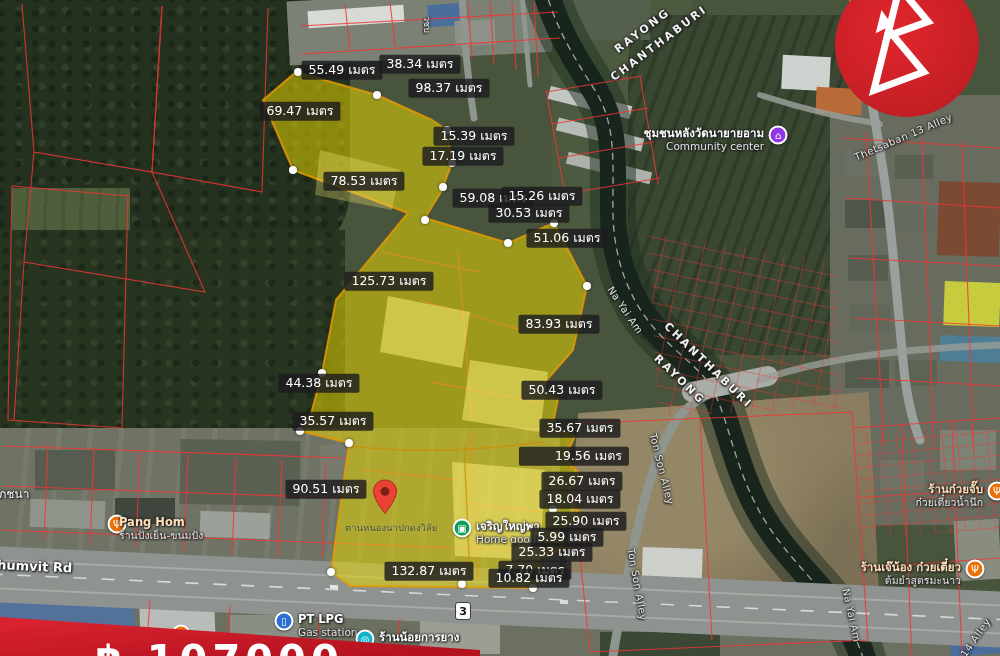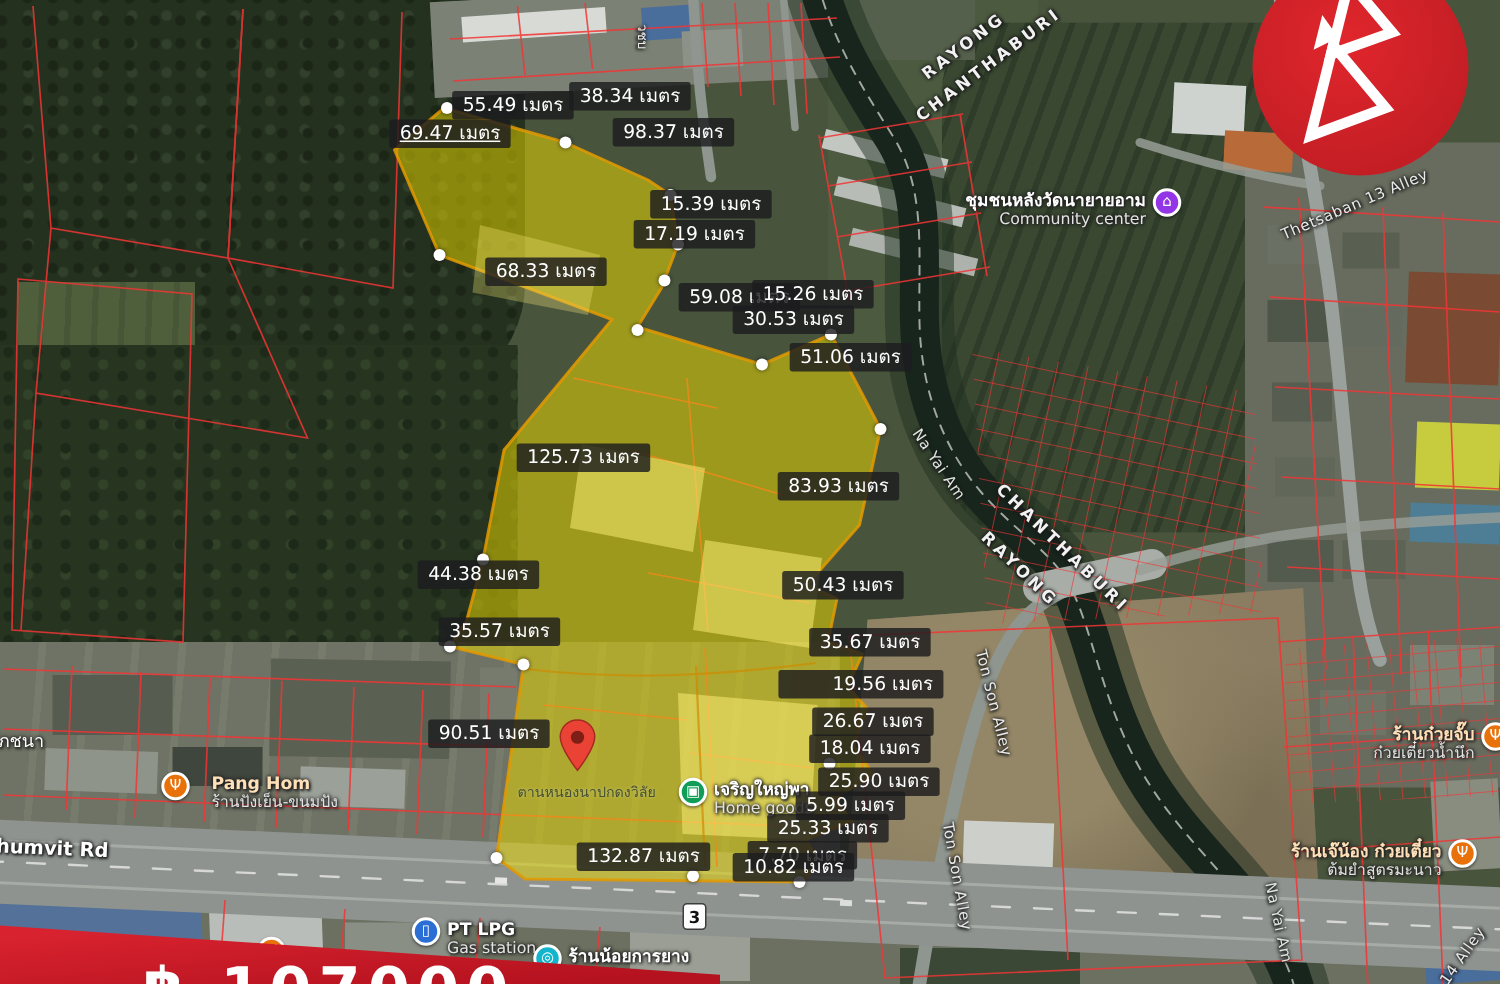--- a/index.html
+++ b/index.html
@@ -261,30 +261,30 @@
   <span class="mlabel" style="left:-8px; top:484px; font-size:12px;">โภชนา</span>
   <span class="mlabel v-lbl" style="left:420px; top:16px;">วชบ</span>
 
   <div id="shield">
     <span>3</span>
   </div>
 
   <div id="measurements">
       <div class="chip" style="left: 342px; top: 70px;">55.49 เมตร</div>
       <div class="chip" style="left: 420px; top: 64px;">38.34 เมตร</div>
-      <div class="chip" style="left: 300px; top: 89px; text-decoration: underline;">69.47 เมตร</div>
+      <div class="chip" style="left: 300px; top: 111px;">69.47 เมตร</div>
       <div class="chip" style="left: 449px; top: 88px;">98.37 เมตร</div>
       <div class="chip" style="left: 474px; top: 136px;">15.39 เมตร</div>
       <div class="chip" style="left: 463px; top: 156px;">17.19 เมตร</div>
-      <div class="chip" style="left: 364px; top: 181px;">68.33 เมตร</div>
+      <div class="chip" style="left: 364px; top: 181px;">78.53 เมตร</div>
       <div class="chip" style="left: 493px; top: 198px;">59.08 เมตร</div>
       <div class="chip" style="left: 542px; top: 196px;">15.26 เมตร</div>
       <div class="chip" style="left: 529px; top: 213px;">30.53 เมตร</div>
       <div class="chip" style="left: 567px; top: 238px;">51.06 เมตร</div>
-      <div class="chip" style="left: 389px; top: 281px; margin-top: 24px;">125.73 เมตร</div>
+      <div class="chip" style="left: 389px; top: 281px;">125.73 เมตร</div>
       <div class="chip" style="left: 559px; top: 324px;">83.93 เมตร</div>
       <div class="chip" style="left: 319px; top: 383px;">44.38 เมตร</div>
       <div class="chip" style="left: 562px; top: 390px;">50.43 เมตร</div>
       <div class="chip" style="left: 333px; top: 421px;">35.57 เมตร</div>
       <div class="chip" style="left: 580px; top: 428px;">35.67 เมตร</div>
       <div class="chip" style="left: 574px; top: 456px; padding-left: 36px;">19.56 เมตร</div>
       <div class="chip" style="left: 582px; top: 481px;">26.67 เมตร</div>
       <div class="chip" style="left: 580px; top: 499px;">18.04 เมตร</div>
       <div class="chip" style="left: 326px; top: 489px;">90.51 เมตร</div>
       <div class="chip" style="left: 586px; top: 521px;">25.90 เมตร</div>
@@ -316,21 +316,21 @@
   <div id="pois">
       <div class="poi" style="left: 778px; top: 135px;">
         <div class="poi-icon" style="background: rgb(147, 52, 230);">⌂</div>
         <div class="poi-label" style="right: 14px; top: -8px; text-align: right;">
           <div class="poi-name">ชุมชนหลังวัดนายายอาม</div>
           <div class="poi-sub">Community center</div>
         </div>
       </div>
       <div class="poi poi-food" style="left: 117px; top: 524px;">
         <div class="poi-icon" style="background: rgb(232, 113, 10);">Ψ</div>
-        <div class="poi-label" style="left: 24px; top: -8px;">
+        <div class="poi-label" style="left: 2px; top: -8px;">
           <div class="poi-name">Pang Hom</div>
           <div class="poi-sub">ร้านปังเย็น-ขนมปัง</div>
         </div>
       </div>
       <div class="poi" style="left: 284px; top: 621px;">
         <div class="poi-icon" style="background: rgb(43, 111, 212);">▯</div>
         <div class="poi-label" style="left: 14px; top: -8px;">
           <div class="poi-name">PT LPG</div>
           <div class="poi-sub">Gas station</div>
         </div>

